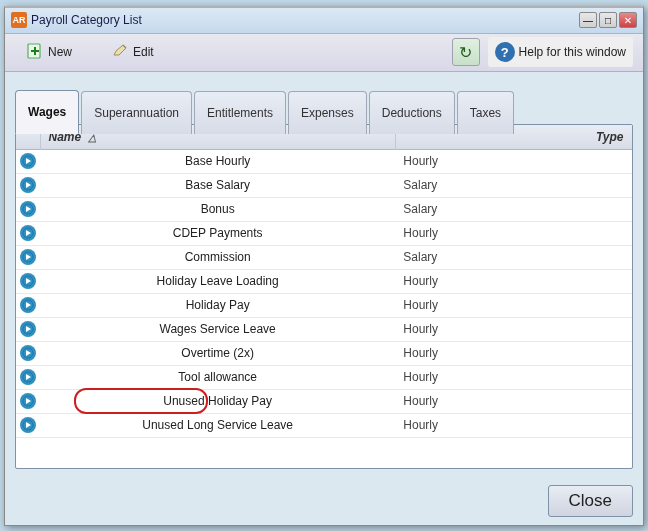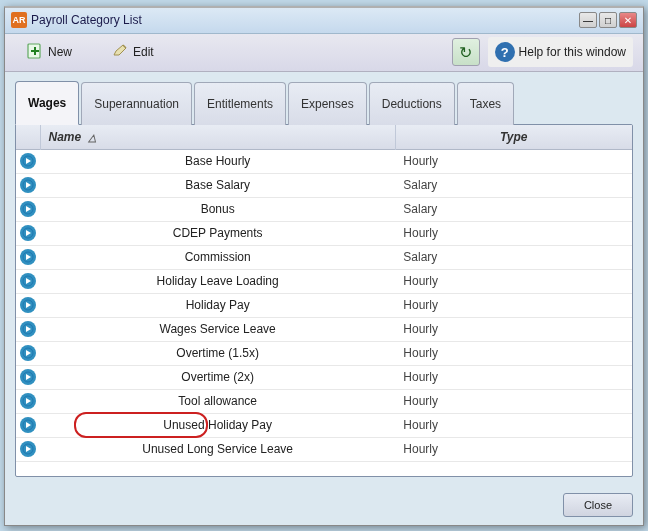--- a/index.html
+++ b/index.html
@@ -146,21 +146,21 @@
       padding: 14px 12px;
       border: 1px solid #a0a8b8;
       border-bottom: none;
       border-radius: 4px 4px 0 0;
       cursor: pointer;
       background: linear-gradient(to bottom, #e8ecf4, #d8dce8);
       font-size: 12px;
       color: #333;
       margin-right: 2px;
       position: relative;
-      top: 1px;
+      top: 10px;
     }
     .tab.active {
       background: #f4f4f8;
       border-color: #8090a8;
       border-bottom: 1px solid #f4f4f8;
       z-index: 2;
       font-weight: 600;
       color: #111;
     }
     .table-wrapper {
@@ -189,21 +189,21 @@
     thead th {
       padding: 5px 8px;
       text-align: left;
       font-weight: 600;
       color: #333;
       border-right: 1px solid #c0c8d8;
       font-size: 12px;
     }
     thead th:first-child { width: 30px; border-right: 1px solid #c0c8d8; }
     thead th.name-col { width: 60%; }
-    thead th.type-col { width: 40%; text-align: center; }
+    thead th.type-col { width: 40%; text-align: right; }
     .sort-arrow { margin-left: 4px; font-size: 10px; color: #666; }
     tbody tr {
       border-bottom: 1px solid #e8e8e8;
     }
     tbody td {
       padding: 3px 8px;
       font-size: 12px;
       color: #222;
       text-align: center;
     }
@@ -245,21 +245,21 @@
       display: flex;
       justify-content: flex-end;
       background: #dce8f0;
     }
     .close-btn {
       padding: 5px 20px;
       border: 1px solid #8090a8;
       border-radius: 3px;
       background: linear-gradient(to bottom, #e8ecf4, #d0d4e0);
       cursor: pointer;
-      font-size: 11px;
+      font-size: 17px;
       color: #222;
       font-family: inherit;
     }
     
     .table-scroll::-webkit-scrollbar { width: 12px; }
     .table-scroll::-webkit-scrollbar-track { background: #e8e8e8; }
     .table-scroll::-webkit-scrollbar-thumb { background: #a0a8b8; border-radius: 3px; border: 1px solid #c0c8d8; }
   </style>
 </head>
 <body>
@@ -419,31 +419,20 @@
                 <td class="type-cell">Hourly</td>
               </tr>
               <tr>
                 <td>
     <span class="row-icon">
       <svg viewBox="0 0 12 12">
         <circle cx="6" cy="6" r="5" fill="#3090c0" stroke="#1060a0" stroke-width="0.5"></circle>
         <polygon points="4,3 9,6 4,9" fill="white"></polygon>
       </svg>
     </span></td>
-                <td>Overtime (1.5x)</td>
-                <td class="type-cell">Hourly</td>
-              </tr>
-              <tr>
-                <td>
-    <span class="row-icon">
-      <svg viewBox="0 0 12 12">
-        <circle cx="6" cy="6" r="5" fill="#3090c0" stroke="#1060a0" stroke-width="0.5"></circle>
-        <polygon points="4,3 9,6 4,9" fill="white"></polygon>
-      </svg>
-    </span></td>
                 <td>Overtime (2x)</td>
                 <td class="type-cell">Hourly</td>
               </tr>
               <tr>
                 <td>
     <span class="row-icon">
       <svg viewBox="0 0 12 12">
         <circle cx="6" cy="6" r="5" fill="#3090c0" stroke="#1060a0" stroke-width="0.5"></circle>
         <polygon points="4,3 9,6 4,9" fill="white"></polygon>
       </svg>

